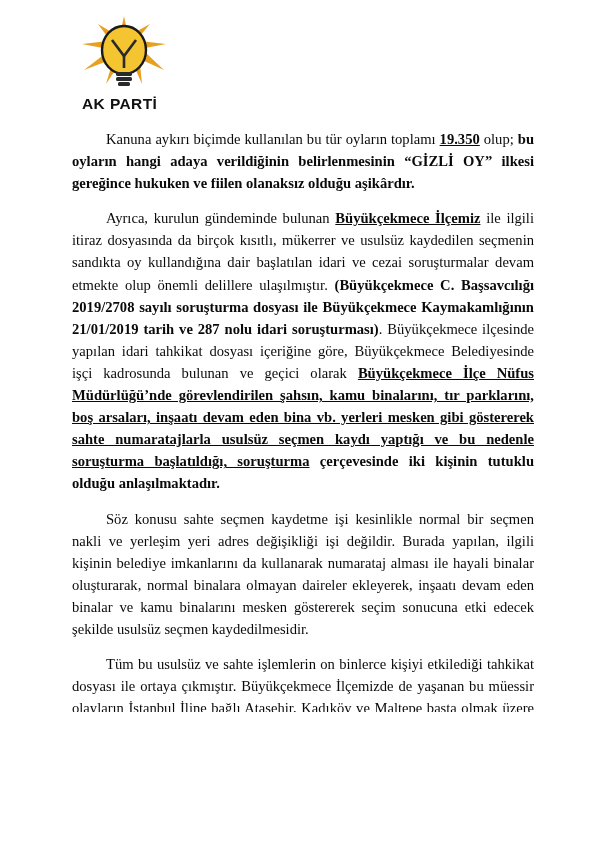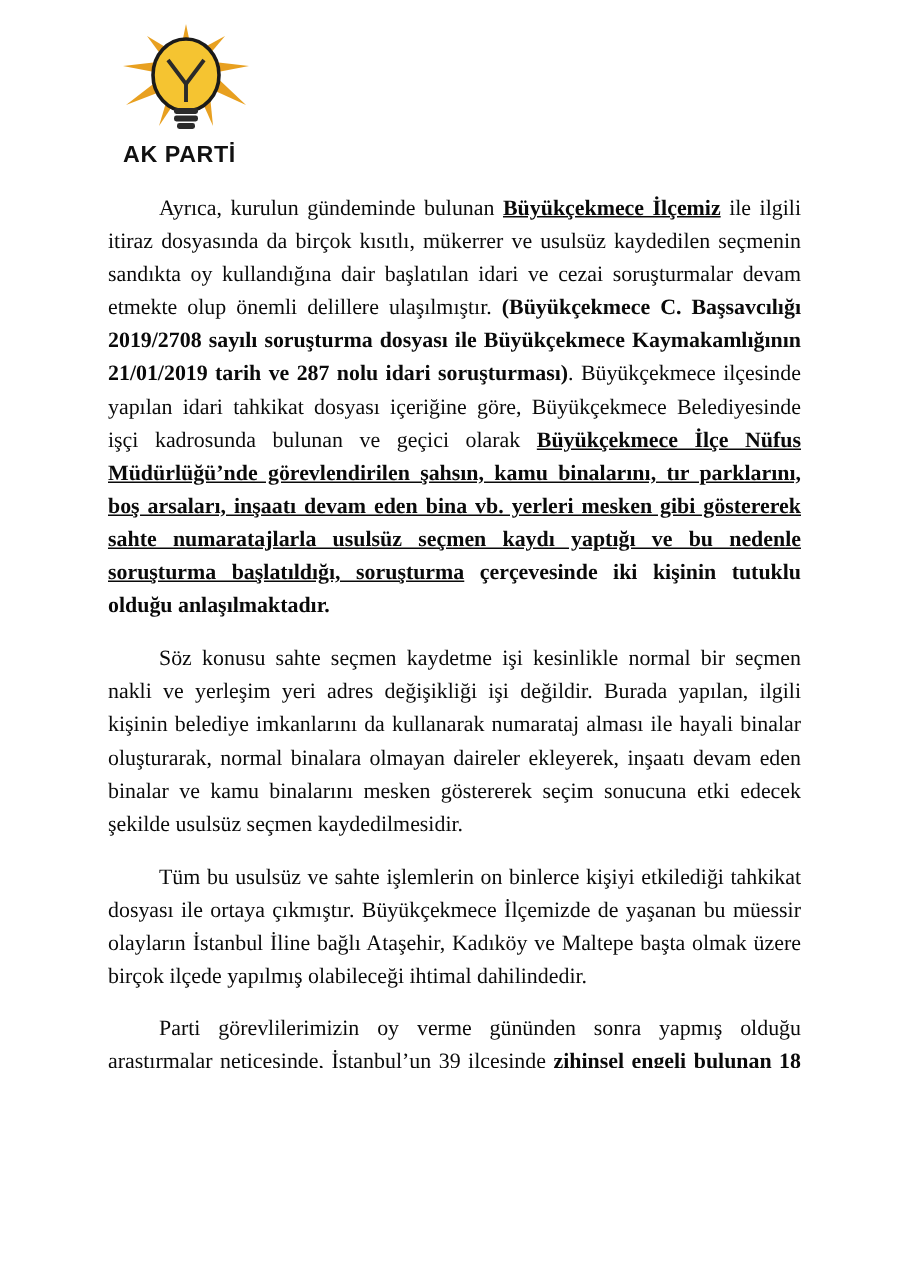--- a/index.html
+++ b/index.html
@@ -199,20 +199,21 @@
         <rect x="42" y="58" width="16" height="4" rx="1.6" fill="#2a2a2a"></rect>
         <rect x="42" y="63" width="16" height="4" rx="1.6" fill="#2a2a2a"></rect>
         <rect x="44" y="68" width="12" height="4" rx="1.6" fill="#2a2a2a"></rect>
       </svg>
     </div>
     <div class="logo-word">AK PARTİ</div>
   </div>
 
   <div class="doc-body">
 
+    <p class="para"><span>Kanuna aykırı biçimde kullanılan bu tür oyların toplamı </span><span class="bu">19.350</span><span> olup; </span><span class="b">bu oyların hangi adaya verildiğinin belirlenmesinin “GİZLİ OY” ilkesi gereğince hukuken ve fiilen olanaksız olduğu aşikârdır.</span></p>
 
     <p class="para"><span>Ayrıca, kurulun gündeminde bulunan </span><span class="bu">Büyükçekmece İlçemiz</span><span> ile ilgili itiraz dosyasında da birçok kısıtlı, mükerrer ve usulsüz kaydedilen seçmenin sandıkta oy kullandığına dair başlatılan idari ve cezai soruşturmalar devam etmekte olup önemli delillere ulaşılmıştır. </span><span class="b">(Büyükçekmece C. Başsavcılığı 2019/2708 sayılı soruşturma dosyası ile Büyükçekmece Kaymakamlığının 21/01/2019 tarih ve 287 nolu idari soruşturması)</span><span>. Büyükçekmece ilçesinde yapılan idari tahkikat dosyası içeriğine göre, Büyükçekmece Belediyesinde işçi kadrosunda bulunan ve geçici olarak </span><span class="bu">Büyükçekmece İlçe Nüfus Müdürlüğü’nde görevlendirilen şahsın, kamu binalarını, tır parklarını, boş arsaları, inşaatı devam eden bina vb. yerleri mesken gibi göstererek sahte numaratajlarla usulsüz seçmen kaydı yaptığı ve bu nedenle soruşturma başlatıldığı, soruşturma</span><span class="b"> çerçevesinde iki kişinin tutuklu olduğu anlaşılmaktadır.</span></p>
 
     <p class="para">Söz konusu sahte seçmen kaydetme işi kesinlikle normal bir seçmen nakli ve yerleşim yeri adres değişikliği işi değildir. Burada yapılan, ilgili kişinin belediye imkanlarını da kullanarak numarataj alması ile hayali binalar oluşturarak, normal binalara olmayan daireler ekleyerek, inşaatı devam eden binalar ve kamu binalarını mesken göstererek seçim sonucuna etki edecek şekilde usulsüz seçmen kaydedilmesidir.</p>
 
     <p class="para">Tüm bu usulsüz ve sahte işlemlerin on binlerce kişiyi etkilediği tahkikat dosyası ile ortaya çıkmıştır. Büyükçekmece İlçemizde de yaşanan bu müessir olayların İstanbul İline bağlı Ataşehir, Kadıköy ve Maltepe başta olmak üzere birçok ilçede yapılmış olabileceği ihtimal dahilindedir.</p>
 
 
     <p class="para"><span>Parti görevlilerimizin oy verme gününden sonra yapmış olduğu araştırmalar neticesinde, İstanbul’un 39 ilçesinde </span><span class="bu">zihinsel engeli bulunan 18 yaş ve üstü toplam 21.782 kişinin seçmen listelerinde</span><span> yer aldığı ve sandıklarda oy kullandığı belirlenmiştir. Zihinsel engelli bu kişilerin tamamının tam teşekküllü devlet hastanelerinden raporlu oldukları ve seçme hakkı açısından engelli oldukları tespit edilmiştir.</span></p>
 

